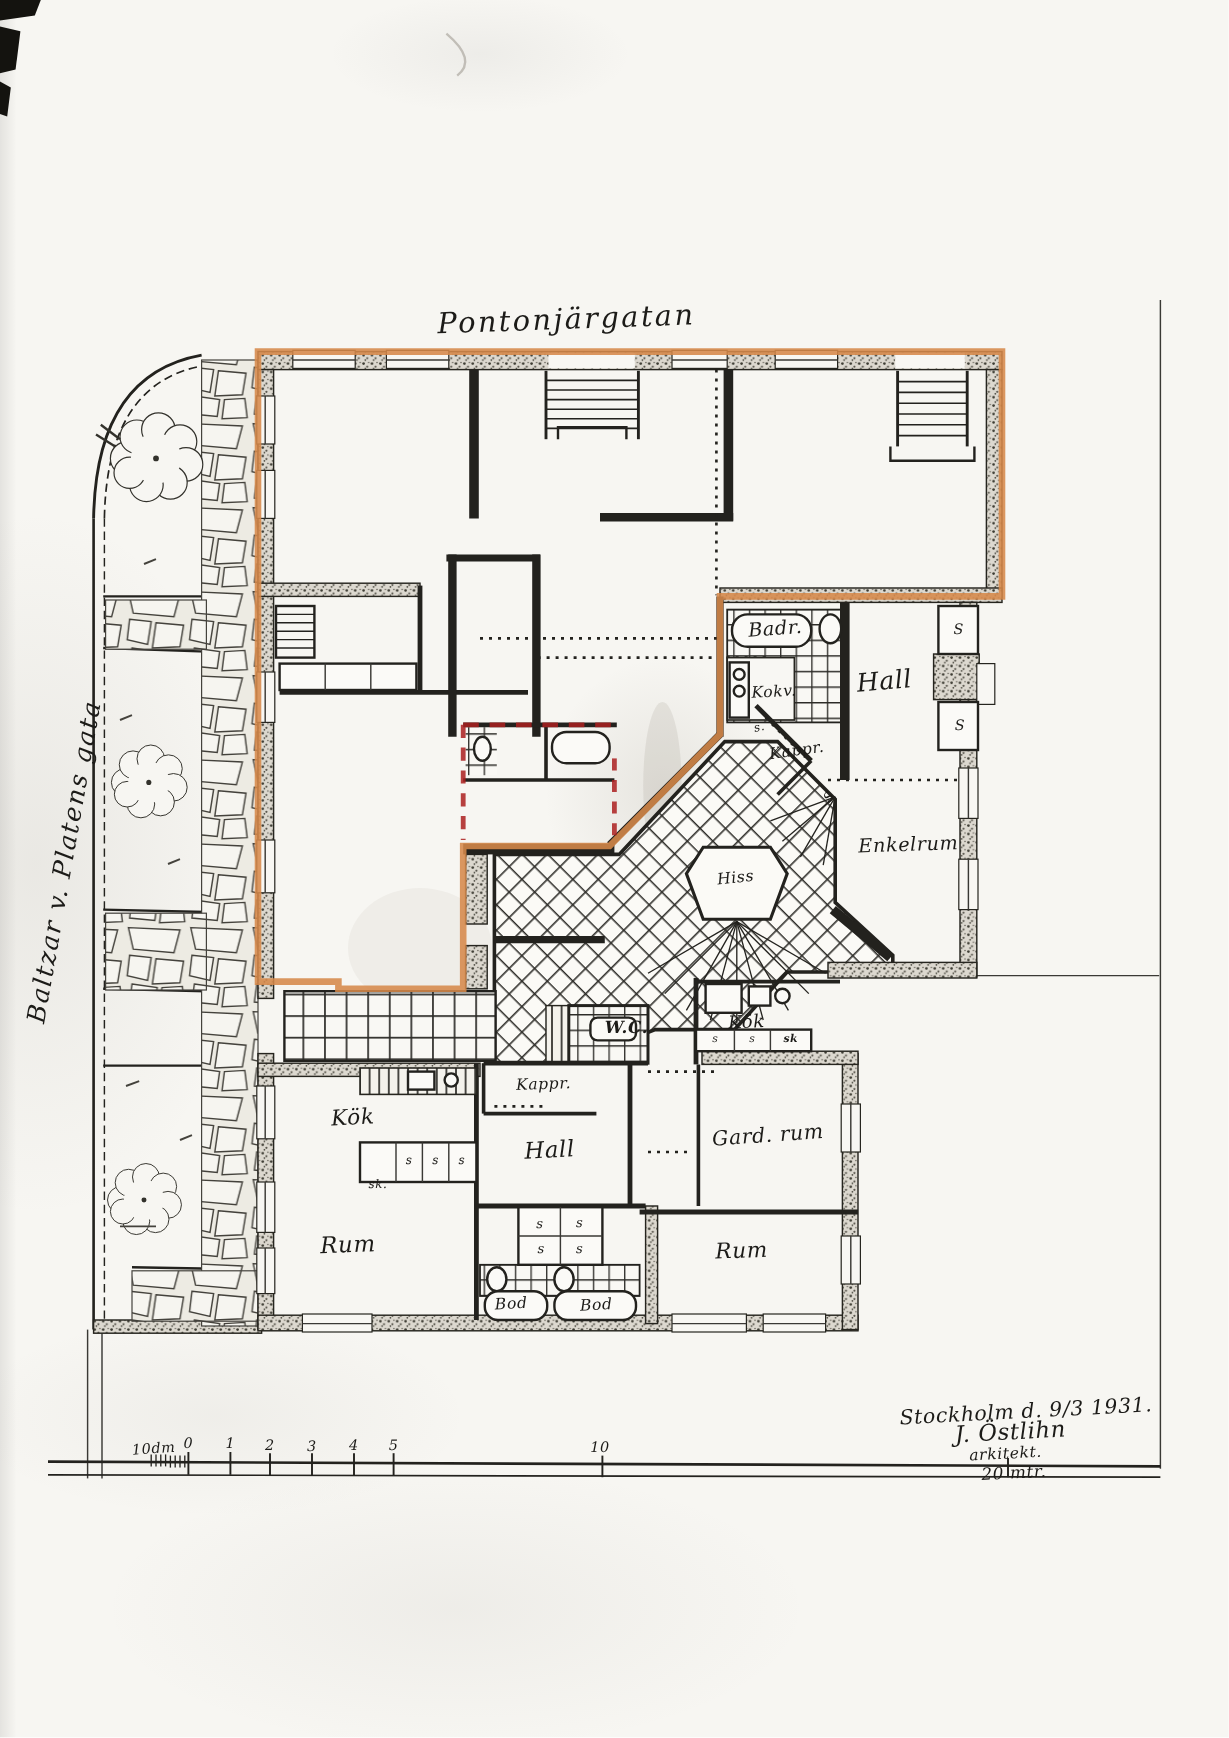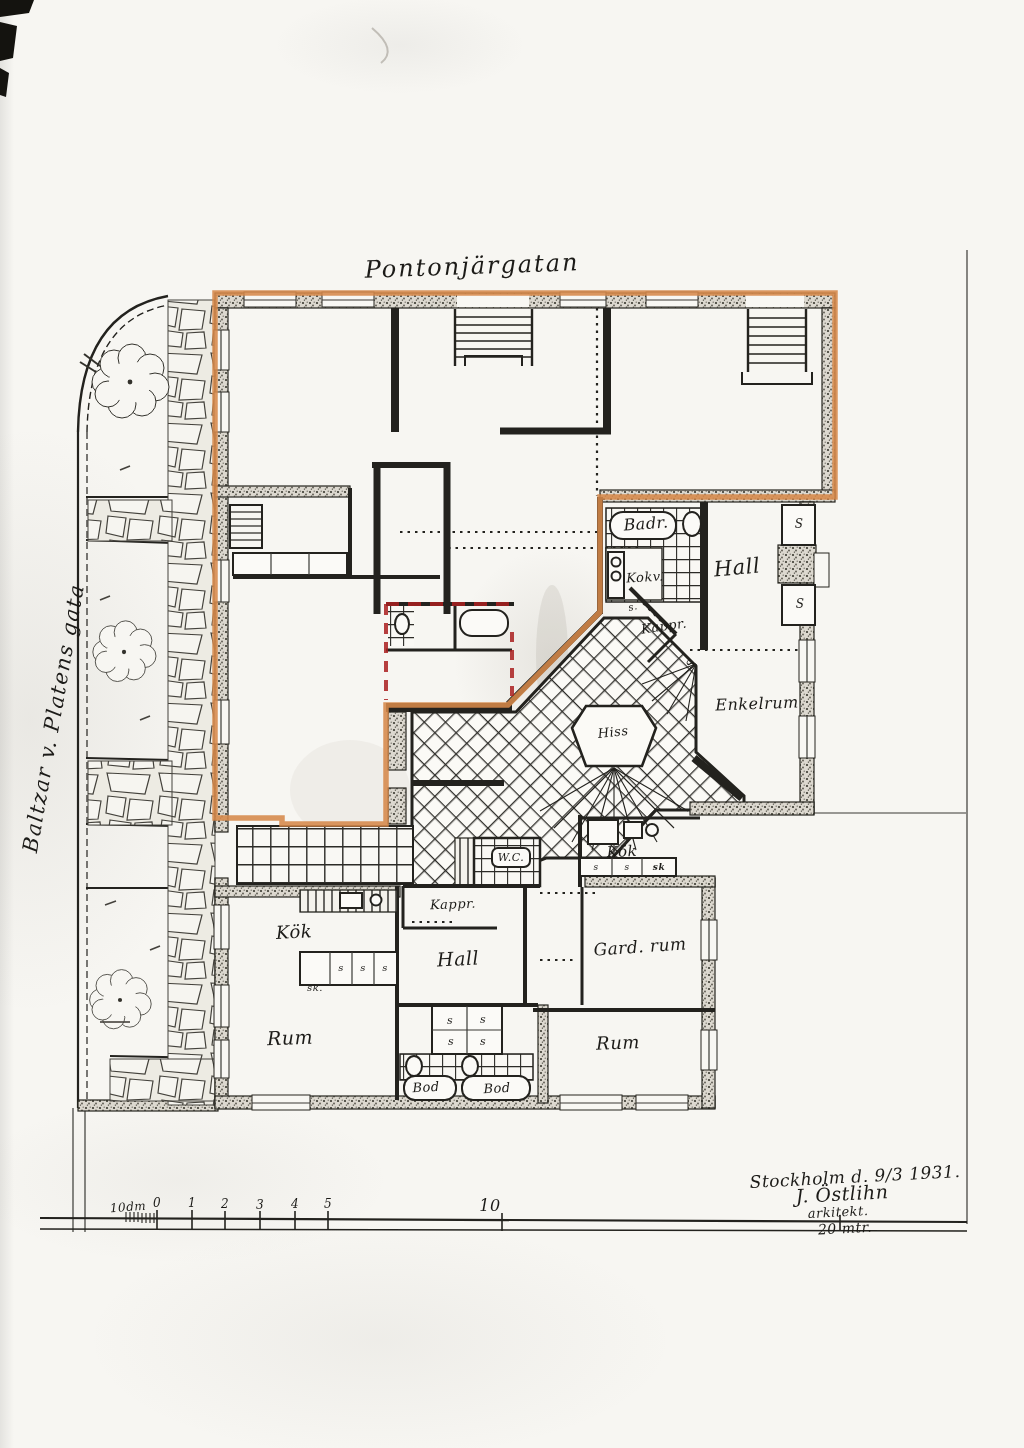--- a/index.html
+++ b/index.html
@@ -394,21 +394,21 @@
   <div class="lbl" style="left:646px;top:524px;font-size:16px;transform:translate(-50%,-50%) rotate(-4deg);">Badr.</div>
   <div class="lbl" style="left:645px;top:577px;font-size:13px;transform:translate(-50%,-50%) rotate(-3deg);">Kokv.</div>
   <div class="lbl" style="left:737px;top:568px;font-size:21px;transform:translate(-50%,-50%) rotate(-5deg);">Hall</div>
   <div class="lbl" style="left:799px;top:524px;font-size:12px;">S</div>
   <div class="lbl" style="left:800px;top:604px;font-size:12px;">S</div>
   <div class="lbl" style="left:633px;top:607px;font-size:10px;transform:translate(-50%,-50%) rotate(-12deg);">s.</div>
   <div class="lbl" style="left:664px;top:626px;font-size:13px;transform:translate(-50%,-50%) rotate(-8deg);">Kappr.</div>
   <div class="lbl" style="left:691px;top:664px;font-size:11px;transform:translate(-50%,-50%) rotate(-50deg);">S</div>
   <div class="lbl" style="left:757px;top:704px;font-size:16px;transform:translate(-50%,-50%) rotate(-2deg);">Enkelrum</div>
   <div class="lbl" style="left:613px;top:732px;font-size:13px;transform:translate(-50%,-50%) rotate(-6deg);">Hiss</div>
-  <div class="lbl" style="left:511px;top:857px;font-size:11px;font-weight:normal;">W.C.</div>
+  <div class="lbl" style="left:522px;top:857px;font-size:14px;font-weight:bold;">W.C.</div>
   <div class="lbl" style="left:453px;top:904px;font-size:13px;transform:translate(-50%,-50%) rotate(-2deg);">Kappr.</div>
   <div class="lbl" style="left:294px;top:932px;font-size:18px;transform:translate(-50%,-50%) rotate(-3deg);">Kök</div>
   <div class="lbl" style="left:315px;top:988px;font-size:10px;">sk.</div>
   <div class="lbl" style="left:341px;top:968px;font-size:10px;">s</div>
   <div class="lbl" style="left:363px;top:968px;font-size:10px;">s</div>
   <div class="lbl" style="left:385px;top:968px;font-size:10px;">s</div>
   <div class="lbl" style="left:458px;top:959px;font-size:19px;transform:translate(-50%,-50%) rotate(-3deg);">Hall</div>
   <div class="lbl" style="left:290px;top:1038px;font-size:19px;transform:translate(-50%,-50%) rotate(-2deg);">Rum</div>
   <div class="lbl" style="left:622px;top:852px;font-size:15px;transform:translate(-50%,-50%) rotate(-3deg);">Kök</div>
   <div class="lbl" style="left:596px;top:867px;font-size:9px;">s</div>
@@ -423,20 +423,20 @@
   <div class="lbl" style="left:426px;top:1087px;font-size:13px;transform:translate(-50%,-50%) rotate(-3deg);">Bod</div>
   <div class="lbl" style="left:497px;top:1088px;font-size:13px;transform:translate(-50%,-50%) rotate(-3deg);">Bod</div>
 
   <div class="lbl" style="left:128px;top:1207px;font-size:12px;transform:translate(-50%,-50%) rotate(-4deg);">10dm</div>
   <div class="lbl" style="left:157px;top:1203px;font-size:12px;">0</div>
   <div class="lbl" style="left:192px;top:1203px;font-size:12px;">1</div>
   <div class="lbl" style="left:225px;top:1204px;font-size:12px;">2</div>
   <div class="lbl" style="left:260px;top:1205px;font-size:12px;">3</div>
   <div class="lbl" style="left:295px;top:1204px;font-size:12px;">4</div>
   <div class="lbl" style="left:328px;top:1204px;font-size:12px;">5</div>
-  <div class="lbl" style="left:490px;top:1206px;font-size:16px;">10</div>
+  <div class="lbl" style="left:500px;top:1206px;font-size:12px;">10</div>
   <div class="lbl" style="left:845px;top:1228px;font-size:14px;transform:translate(-50%,-50%) rotate(-3deg);">20 mtr.</div>
 
   <div class="lbl" style="left:855px;top:1177px;font-size:17px;transform:translate(-50%,-50%) rotate(-3deg);">Stockholm d. 9/3 1931.</div>
   <div class="lbl" style="left:842px;top:1194px;font-size:19px;transform:translate(-50%,-50%) rotate(-3deg);">J. Östlihn</div>
   <div class="lbl" style="left:838px;top:1212px;font-size:13px;transform:translate(-50%,-50%) rotate(-3deg);">arkitekt.</div>
 
 </div>
 
 </body></html>

